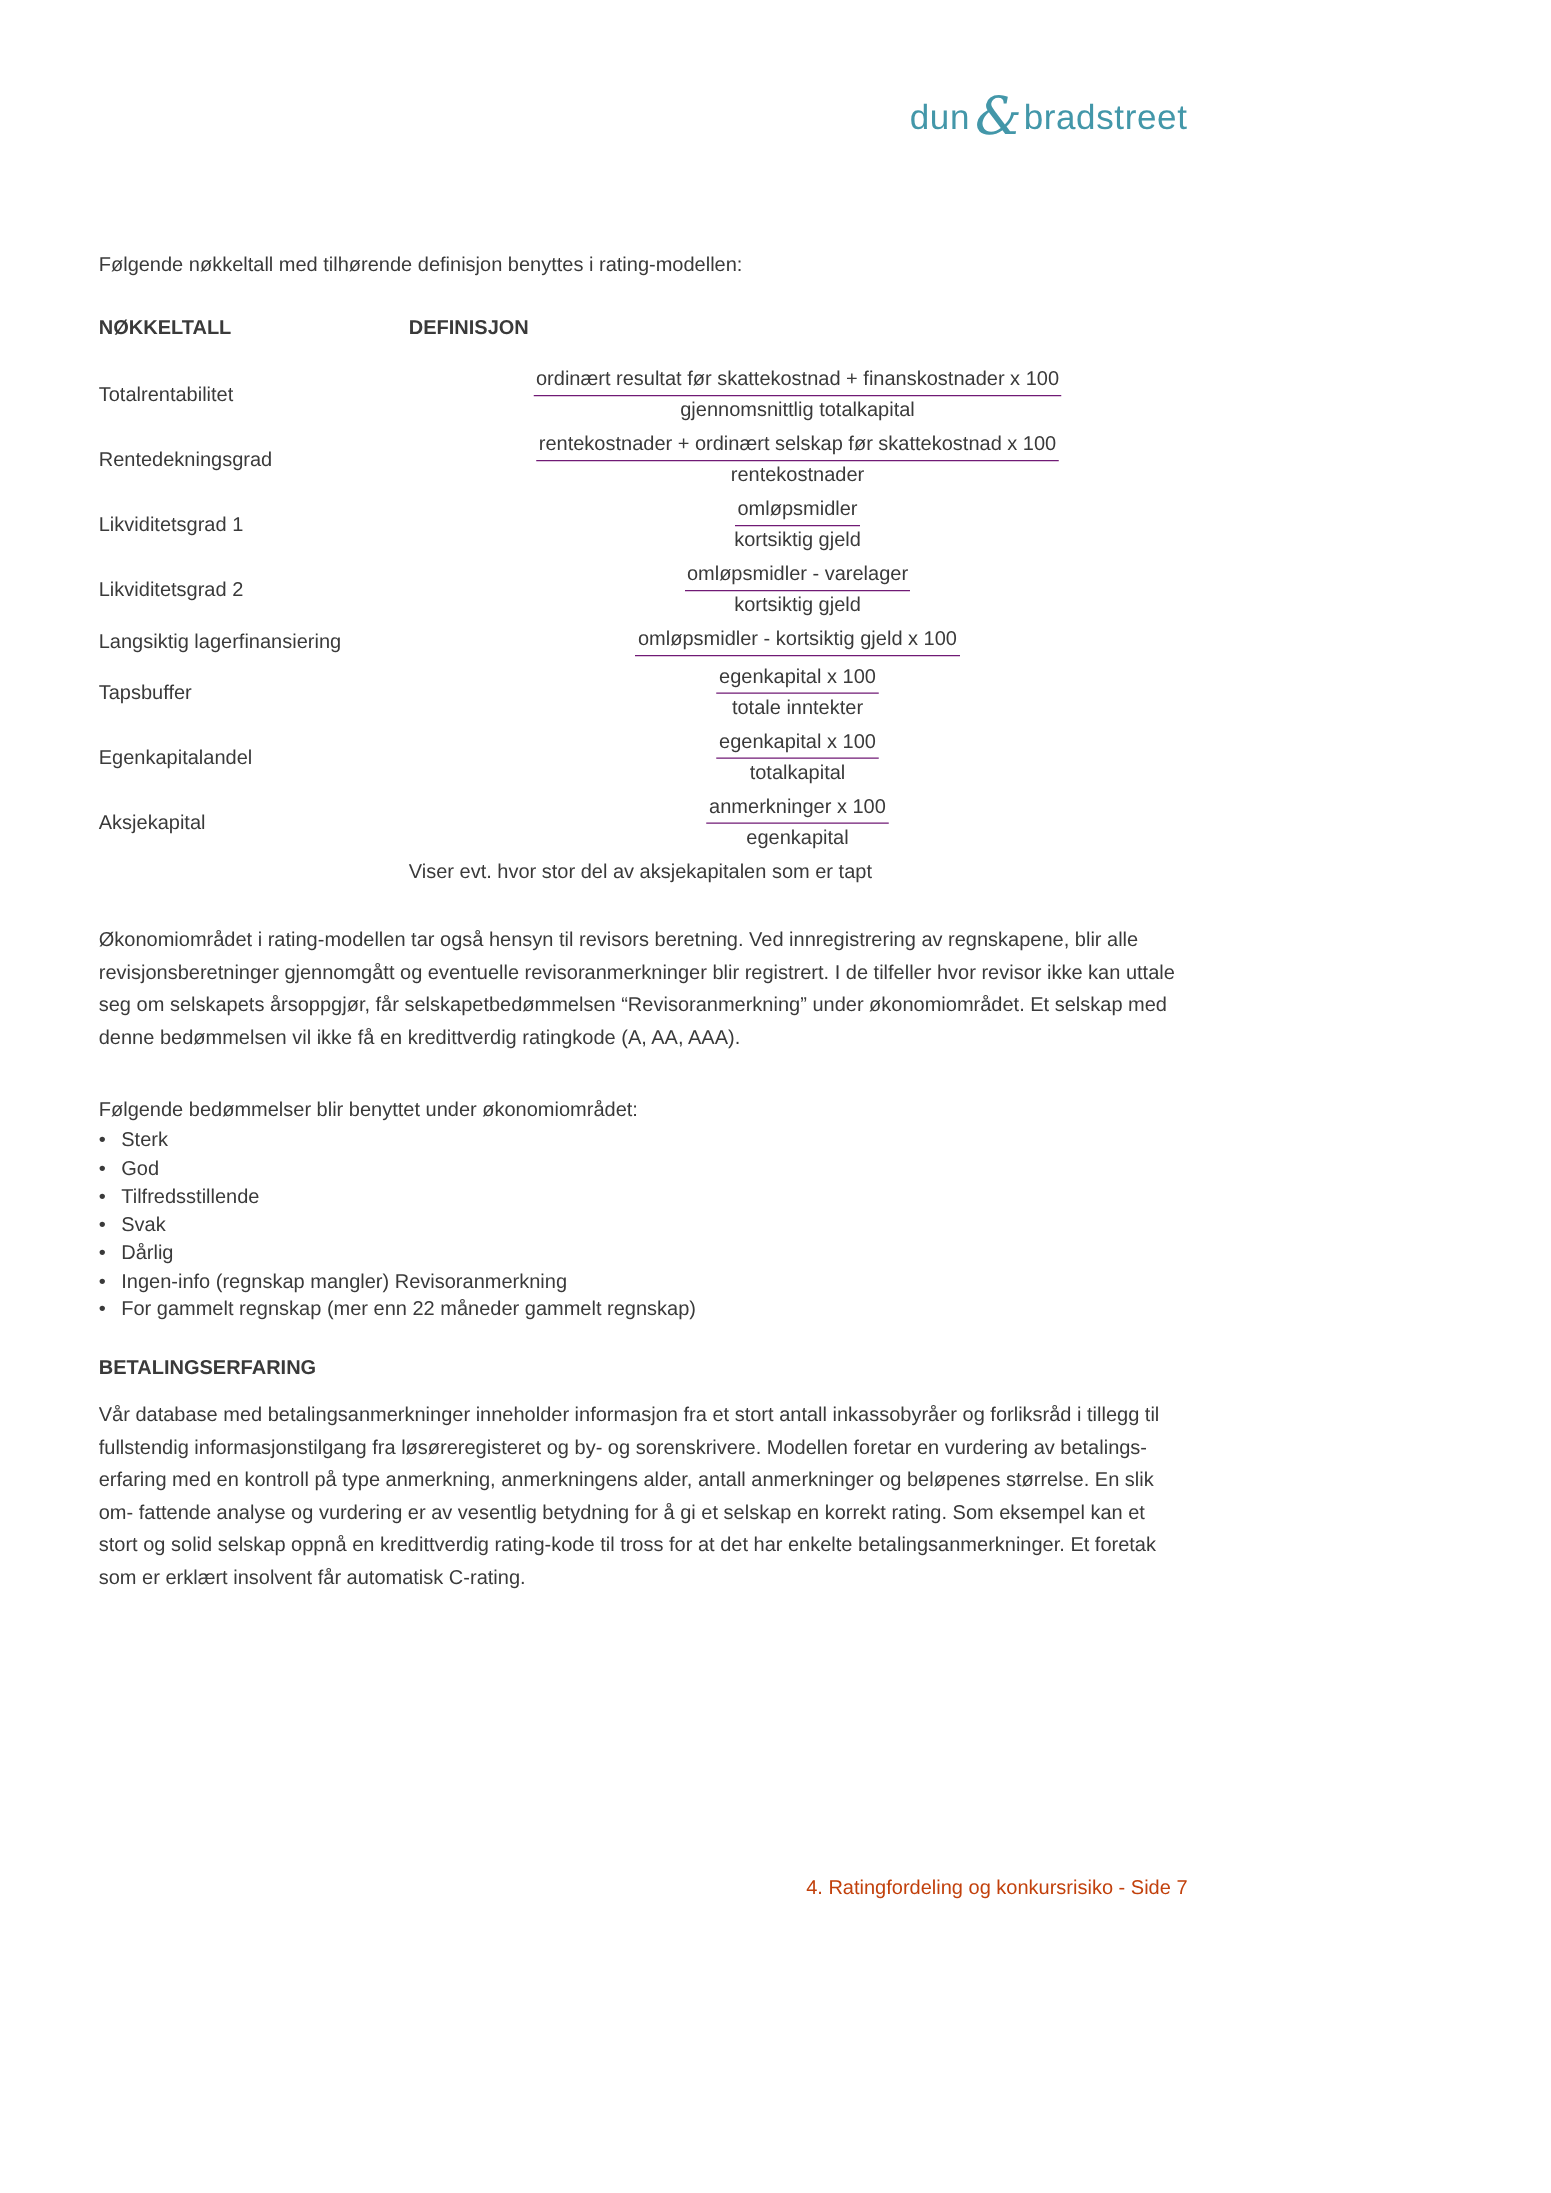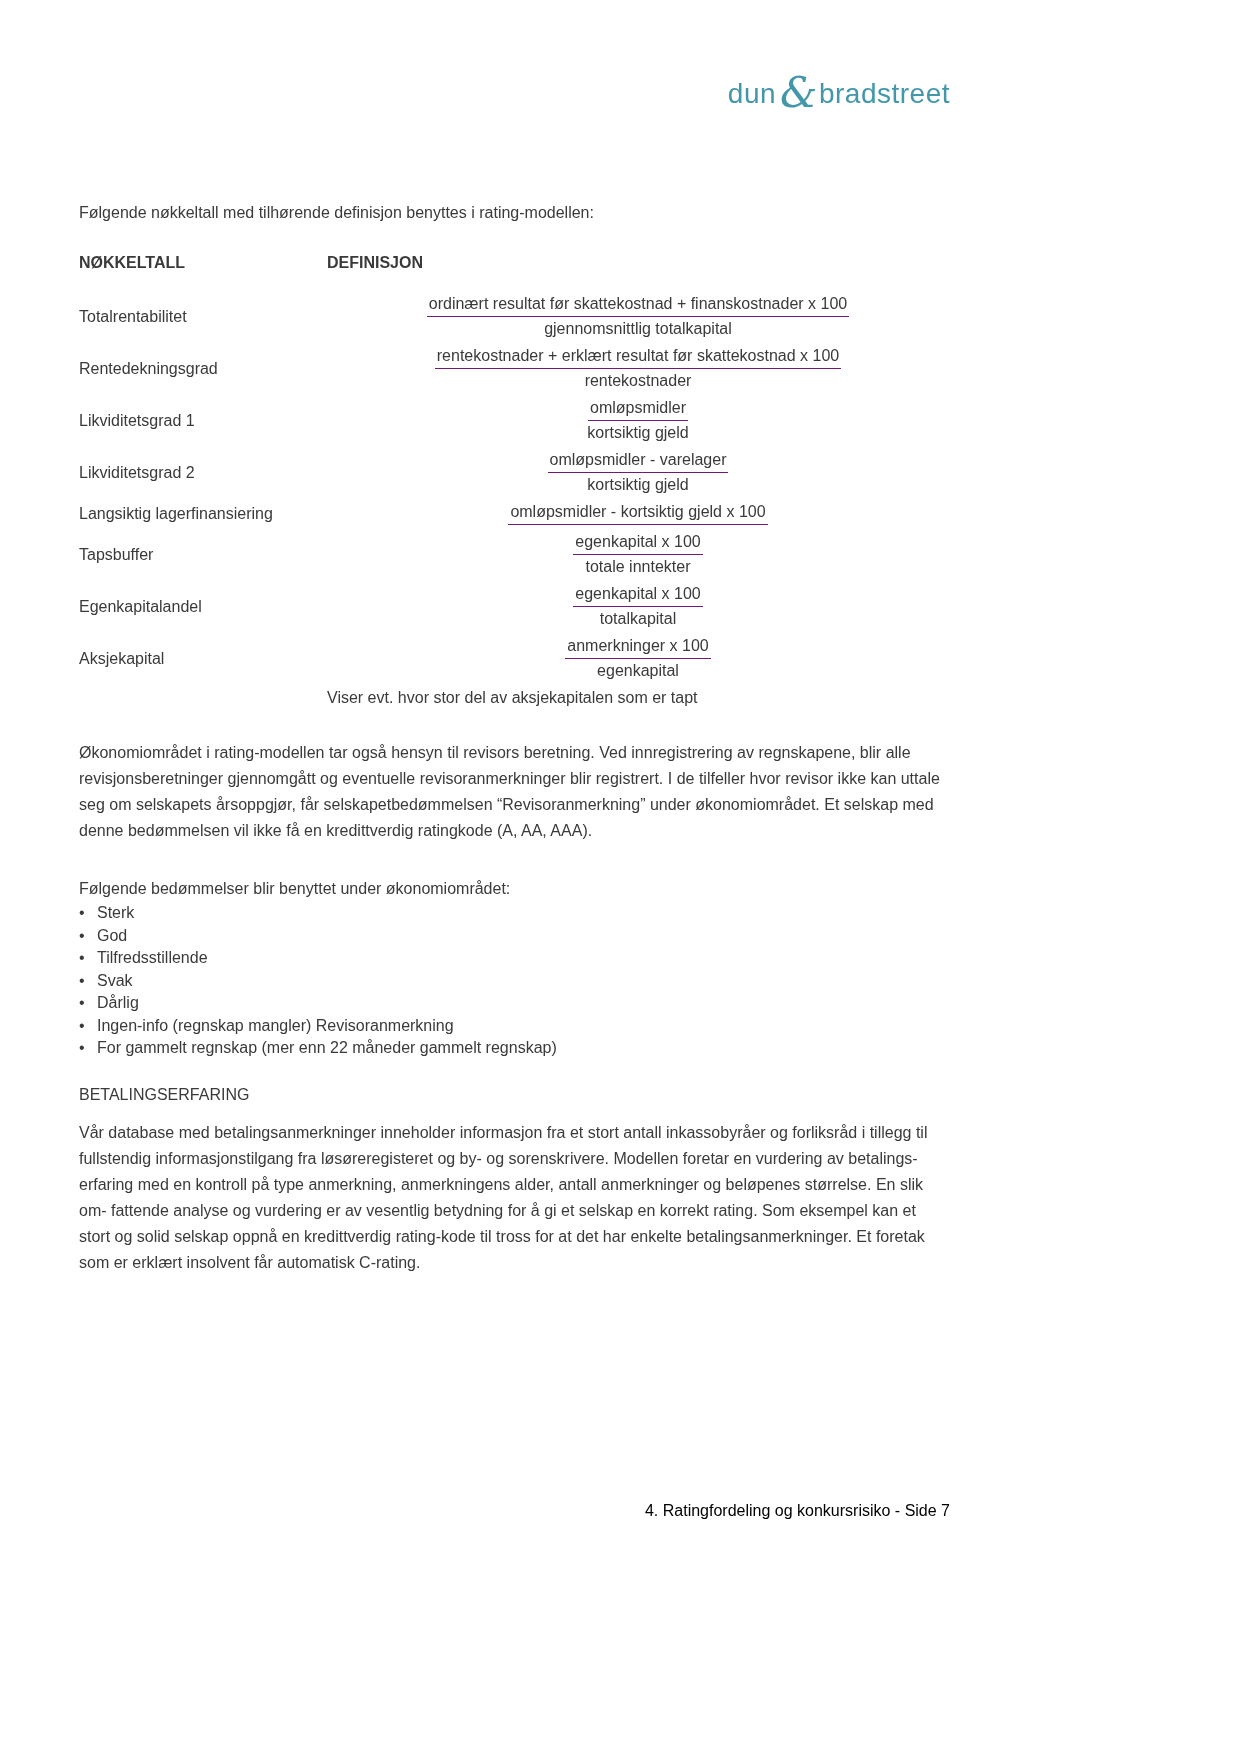--- a/index.html
+++ b/index.html
@@ -81,30 +81,30 @@
   .bullet-item {
     display: flex;
     line-height: 22.5px;
   }
   .bullet-item .dot {
     width: 18px;
     flex: 0 0 18px;
   }
   .section-heading {
     margin-top: 22px;
-    font-weight: normal;
+    font-weight: bold;
   }
   .section-para { margin-top: 0; }
   .para2 { margin-top: 12px; }
   .footer {
     position: absolute;
     top: 1502px;
     right: 291px;
     font-size: 16px;
-    color: #000000;
+    color: #c2410c;
   }
 </style>
 </head>
 <body>
 
 <div class="page">
 
   <div class="logo">
     <span>dun</span>
     <span class="amp">&amp;</span>
@@ -125,21 +125,21 @@
         <div class="kpi-label">Totalrentabilitet</div>
         <div class="fraction">
           <span class="num">ordinært resultat før skattekostnad + finanskostnader x 100</span>
           <div class="den">gjennomsnittlig totalkapital</div>
         </div>
       </div>
 
       <div class="kpi-row">
         <div class="kpi-label">Rentedekningsgrad</div>
         <div class="fraction">
-          <span class="num">rentekostnader + erklært resultat før skattekostnad x 100</span>
+          <span class="num">rentekostnader + ordinært selskap før skattekostnad x 100</span>
           <div class="den">rentekostnader</div>
         </div>
       </div>
 
       <div class="kpi-row">
         <div class="kpi-label">Likviditetsgrad 1</div>
         <div class="fraction">
           <span class="num">omløpsmidler</span>
           <div class="den">kortsiktig gjeld</div>
         </div>

